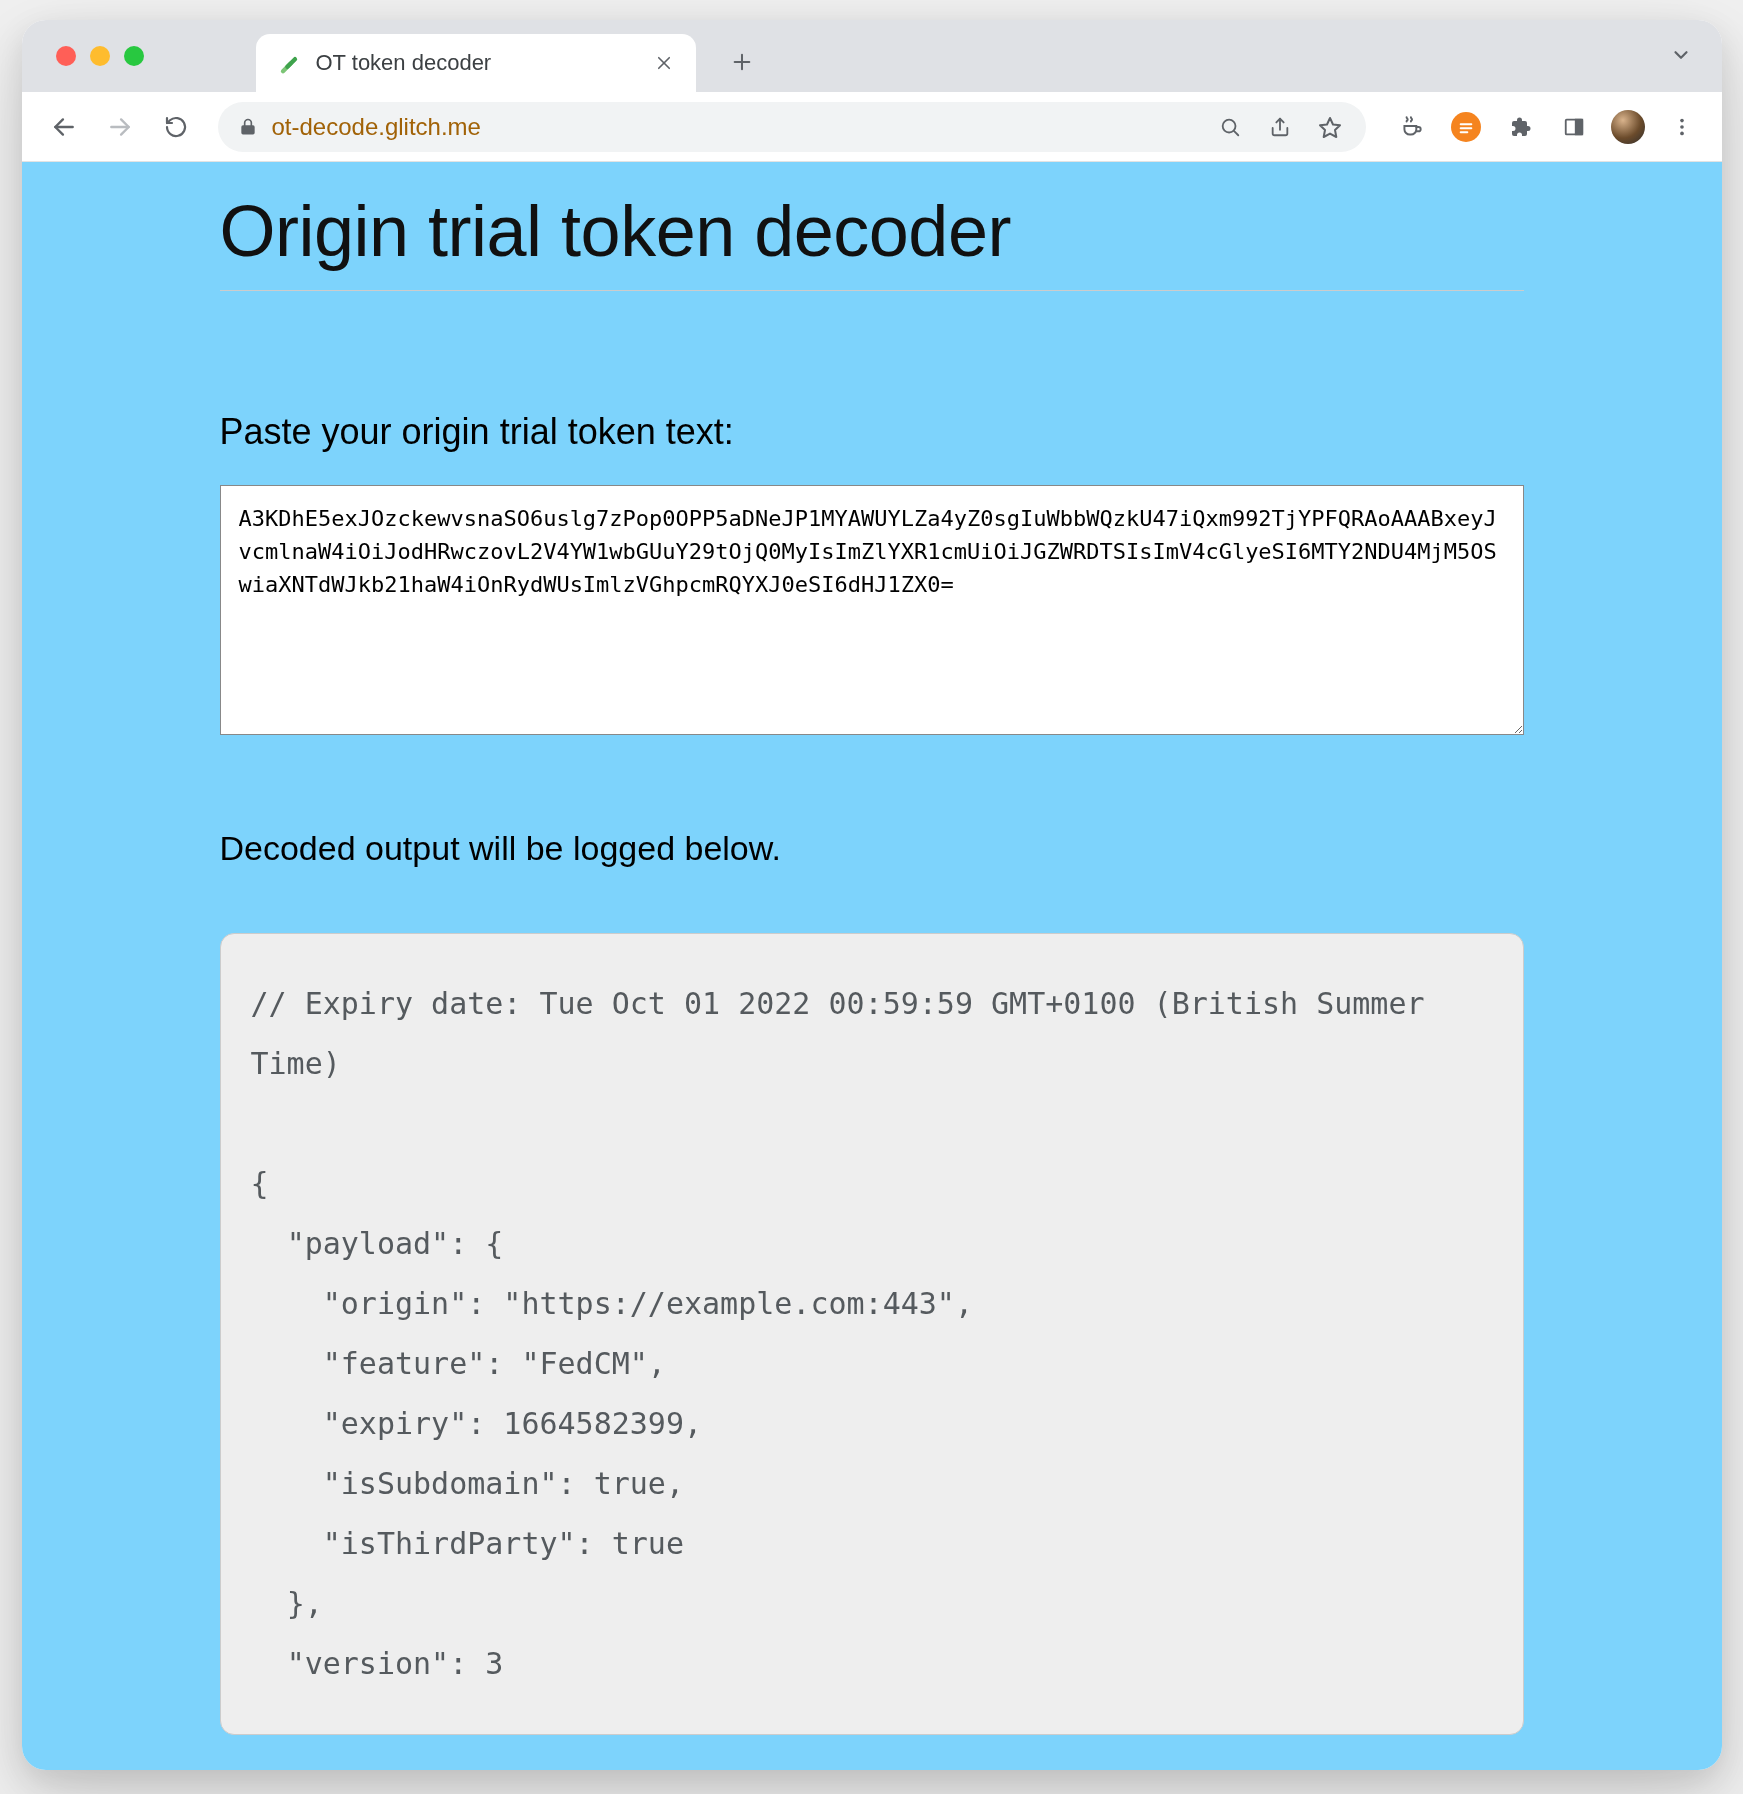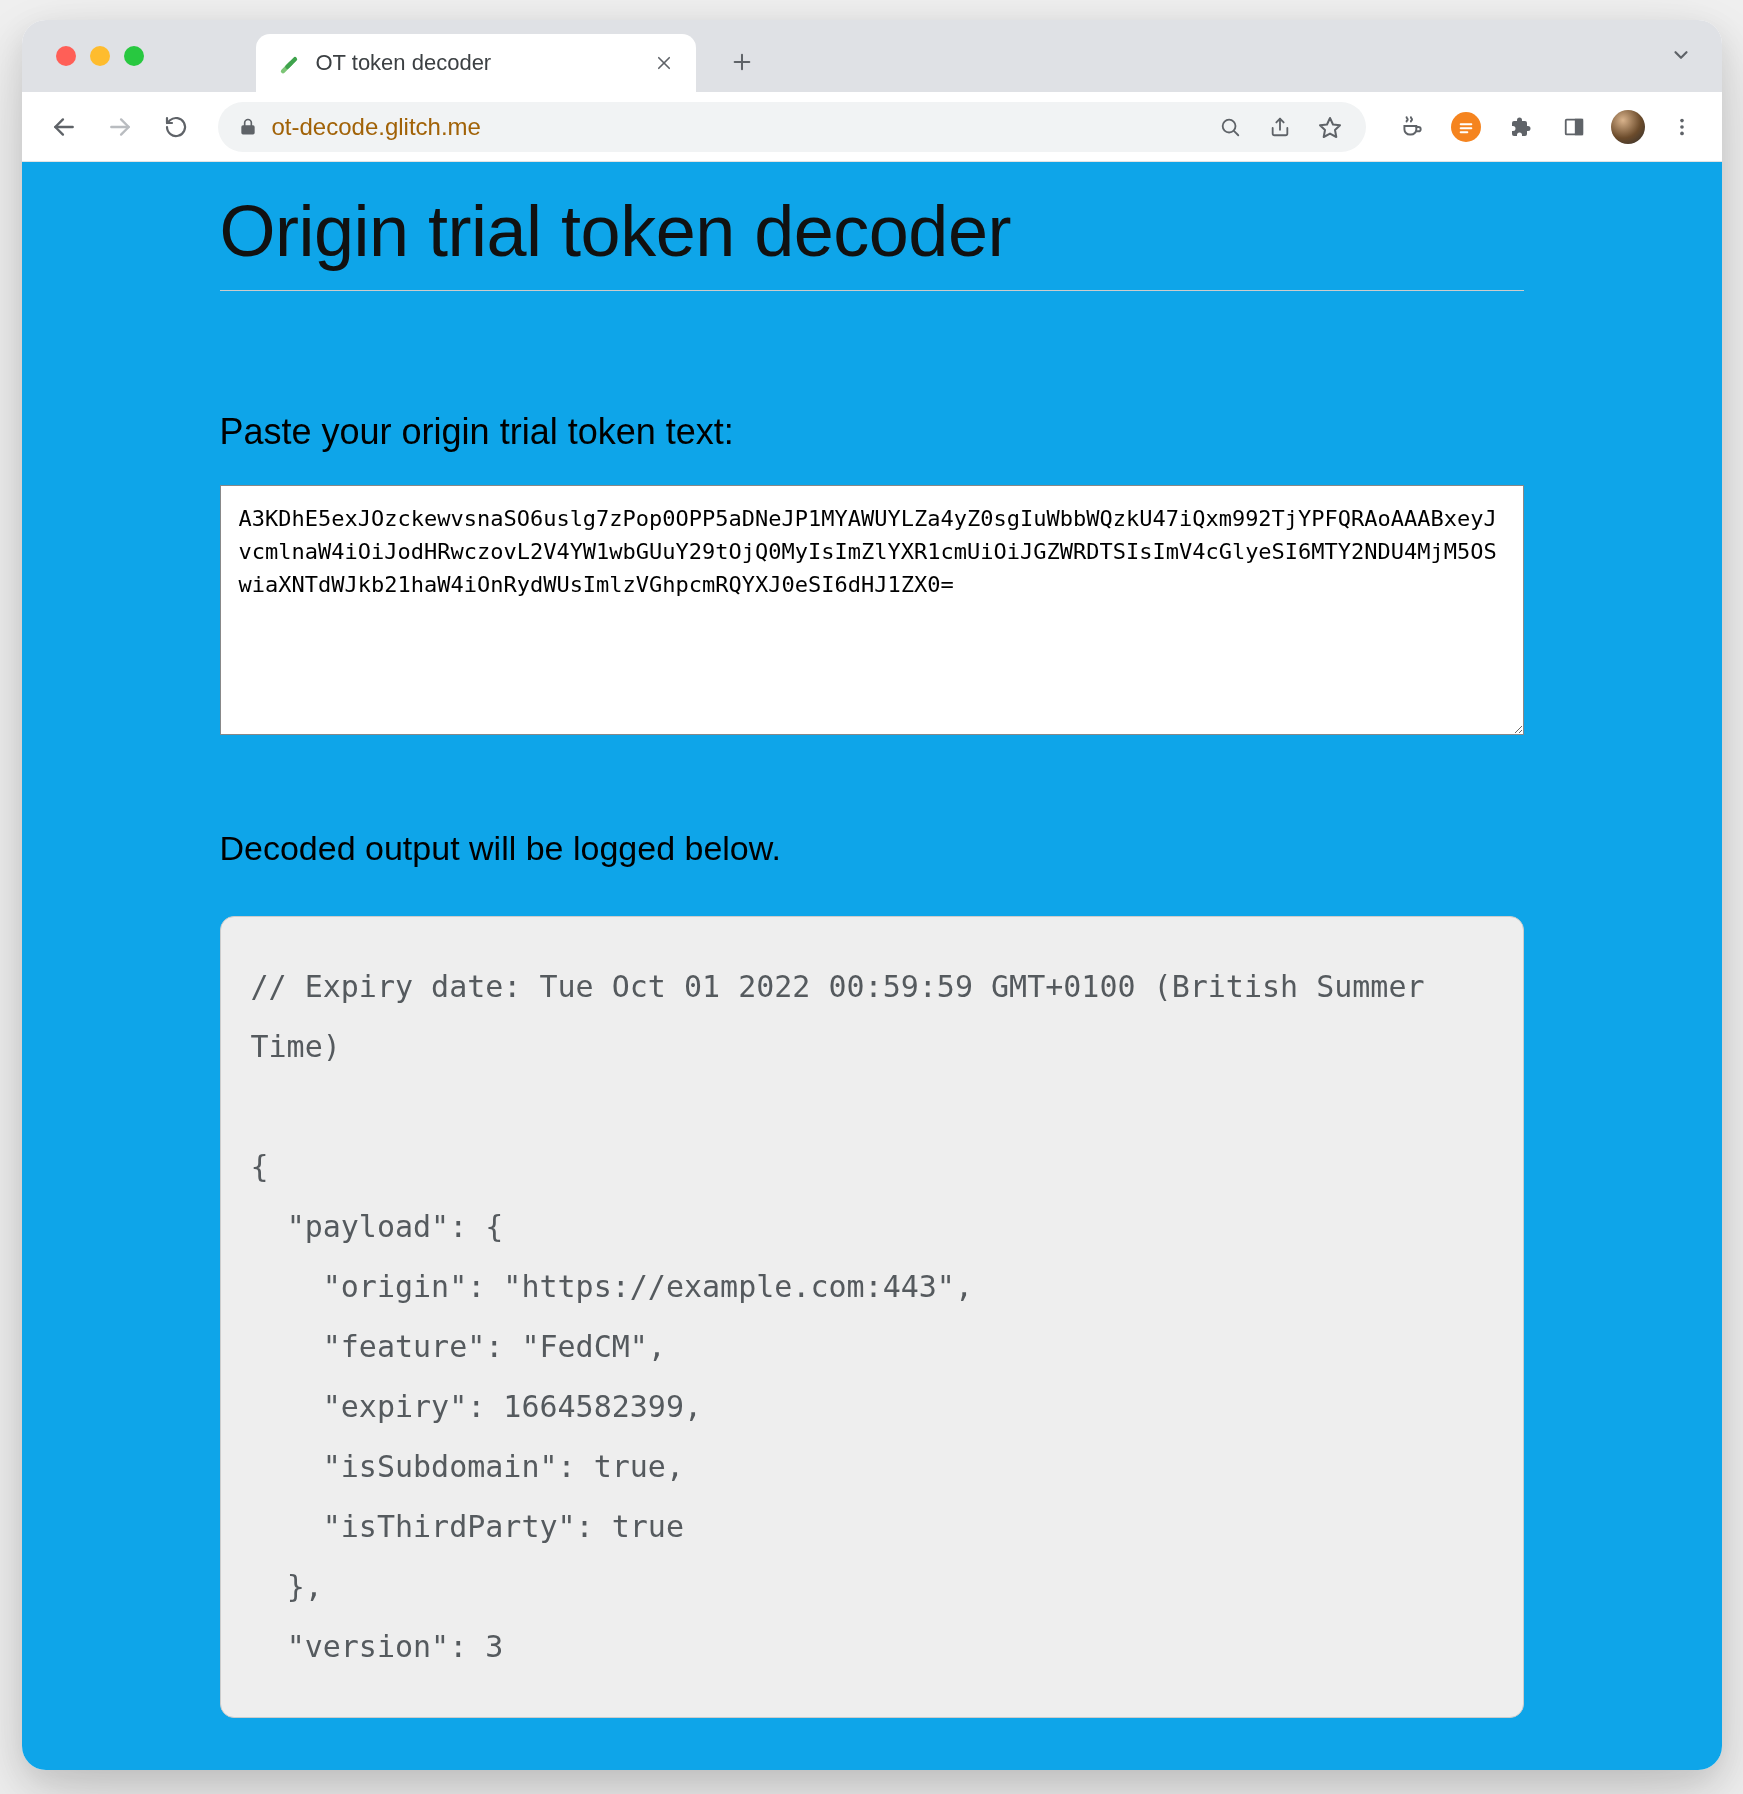--- a/index.html
+++ b/index.html
@@ -147,21 +147,21 @@
   }
   .avatar {
     width: 34px; height: 34px; border-radius: 50%;
     background: radial-gradient(circle at 35% 30%, #d9b38c 0%, #6b4b2b 55%, #2d2d2d 100%);
   }
 
   
   .page {
     flex: 1;
     overflow: auto;
-    background: #0ea5e9;
+    background: #7dd3fc;
   }
   .content {
     max-width: 1400px;
     margin: 0 auto;
     padding: 28px 48px 60px 48px;
   }
   h1.page-title {
     font-size: 72px;
     font-weight: 400;
     letter-spacing: -0.5px;
@@ -183,21 +183,21 @@
     font-family: ui-monospace, SFMono-Regular, Menlo, Consolas, monospace;
     font-size: 22px;
     line-height: 1.5;
     resize: both;
     color: #000;
   }
   .section-gap { height: 90px; }
   .output-label {
     font-size: 34px;
     color: #000;
-    margin-bottom: 48px;
+    margin-bottom: 65px;
   }
   pre.output {
     background: #eeeeee;
     border: 1px solid #ccc;
     border-radius: 14px;
     padding: 40px 30px;
     font-family: ui-monospace, SFMono-Regular, Menlo, Consolas, monospace;
     font-size: 30px;
     line-height: 2.0;
     color: #555a5e;

